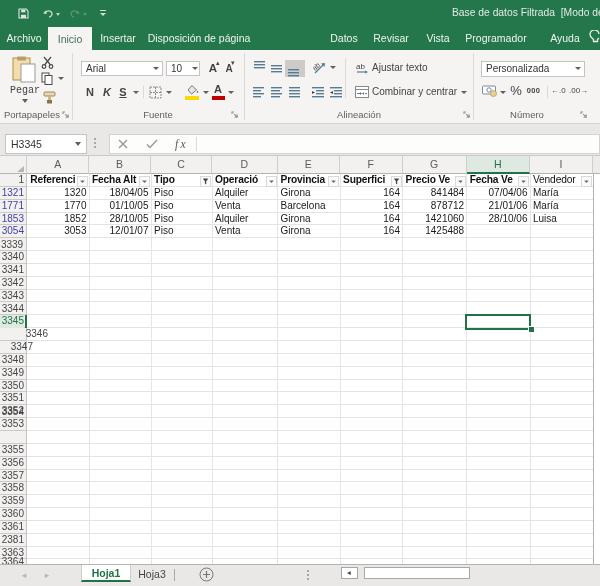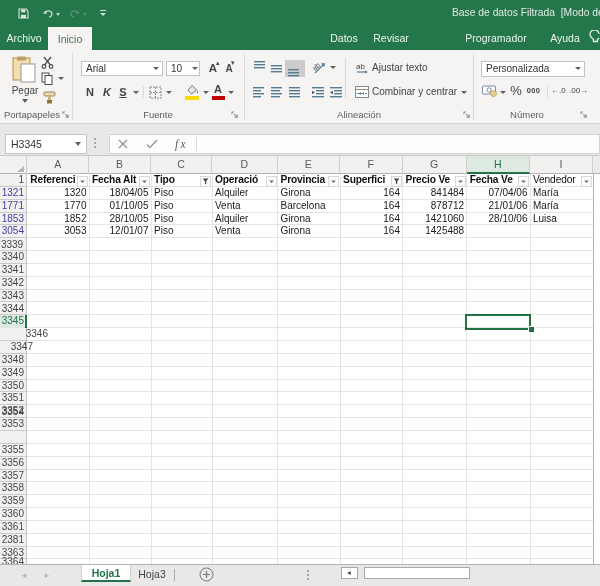--- a/index.html
+++ b/index.html
@@ -21,22 +21,25 @@
     <svg style="position:absolute;left:69px;top:9px" width="12" height="10" viewBox="0 0 12 10">
 <path d="M9.2 3.8 C7.8 1.4 3.7 1 2.3 3.6 C1.4 5.8 2.7 7.6 5 8.1" fill="none" stroke="#5f9377" stroke-width="1.3"></path>
 <path d="M10.8 4.6 L7.1 5.1 L8.4 1.4 Z" fill="#5f9377"></path>
 </svg>
     <div style="position:absolute;left:83px;top:12.5px;width:0;height:0;border-left:2.5px solid transparent;border-right:2.5px solid transparent;border-top:3px solid #5f9377;"></div>
     <div style="position:absolute;left:100px;top:10px;width:6px;height:1.4px;background:#cfe0d5;"></div>
     <div style="position:absolute;left:100px;top:13px;width:0;height:0;border-left:3px solid transparent;border-right:3px solid transparent;border-top:3.5px solid #cfe0d5;"></div>
     <div style="position:absolute;left:452px;top:0;height:27px;line-height:26px;font-size:10.3px;color:#e2ebe5;white-space:nowrap;">Base de datos Filtrada&nbsp; [Modo de co</div>
     <div style="position:absolute;left:0;top:27px;width:600px;height:23px;background:#24774b;"></div>
     <div style="position:absolute;left:-36px;top:27px;width:120px;height:23px;line-height:23px;text-align:center;font-size:10.5px;color:#eef4f0;white-space:nowrap;">Archivo</div>
+    <div style="position:absolute;left:58px;top:27px;width:120px;height:23px;line-height:23px;text-align:center;font-size:10.5px;color:#eef4f0;white-space:nowrap;">Insertar</div>
+    <div style="position:absolute;left:139px;top:27px;width:120px;height:23px;line-height:23px;text-align:center;font-size:10.5px;color:#eef4f0;white-space:nowrap;">Disposición de página</div>
     <div style="position:absolute;left:284px;top:27px;width:120px;height:23px;line-height:23px;text-align:center;font-size:10.5px;color:#eef4f0;white-space:nowrap;">Datos</div>
     <div style="position:absolute;left:331px;top:27px;width:120px;height:23px;line-height:23px;text-align:center;font-size:10.5px;color:#eef4f0;white-space:nowrap;">Revisar</div>
+    <div style="position:absolute;left:378px;top:27px;width:120px;height:23px;line-height:23px;text-align:center;font-size:10.5px;color:#eef4f0;white-space:nowrap;">Vista</div>
     <div style="position:absolute;left:436px;top:27px;width:120px;height:23px;line-height:23px;text-align:center;font-size:10.5px;color:#eef4f0;white-space:nowrap;">Programador</div>
     <div style="position:absolute;left:505px;top:27px;width:120px;height:23px;line-height:23px;text-align:center;font-size:10.5px;color:#eef4f0;white-space:nowrap;">Ayuda</div>
     <div style="position:absolute;left:48px;top:27px;width:44px;height:23px;background:#f5f4f3;line-height:24px;text-align:center;font-size:10.5px;color:#44705a;">Inicio</div>
     <svg style="position:absolute;left:589px;top:30px" width="11" height="16" viewBox="0 0 11 16">
       <path d="M10 4 a4.5 4.5 0 1 0 -7 4 l1.5 1.5 v2 h4 v-2 l1.5 -1.5" fill="none" stroke="#e8efe9" stroke-width="1.3"></path>
     </svg>
     <div style="position:absolute;left:0;top:50px;width:600px;height:73px;background:#f5f4f3;border-bottom:1px solid #d5d3d1;"></div>
     <div style="position:absolute;left:72px;top:53px;width:1px;height:67px;background:#dcdad8;"></div>
     <div style="position:absolute;left:244px;top:53px;width:1px;height:67px;background:#dcdad8;"></div>
     <div style="position:absolute;left:473px;top:53px;width:1px;height:67px;background:#dcdad8;"></div>
@@ -54,21 +57,21 @@
 <path d="M1 3 V1 H3 M3.2 3.2 L6 6 M6.2 3.6 V6.2 H3.6" fill="none" stroke="#908e8c" stroke-width="1.1"></path>
     </svg>
     <svg style="position:absolute;left:580px;top:111px" width="8" height="8" viewBox="0 0 8 8">
 <path d="M1 3 V1 H3 M3.2 3.2 L6 6 M6.2 3.6 V6.2 H3.6" fill="none" stroke="#908e8c" stroke-width="1.1"></path>
     </svg>
     <svg style="position:absolute;left:12px;top:56px" width="25" height="27" viewBox="0 0 25 27">
 <rect x="1" y="2" width="17" height="22" fill="#f3ddae" stroke="#b2913e" stroke-width="1"></rect>
 <rect x="5" y="0.5" width="9" height="4" rx="1" fill="#b6a06a"></rect>
 <rect x="9" y="8" width="14" height="18" fill="#fff" stroke="#9b9997" stroke-width="1"></rect>
 </svg>
-    <div style="position:absolute;left:4px;top:85px;width:42px;height:11px;line-height:11px;text-align:center;font-size:10px;color:#444;">Pegar</div>
+    <div style="position:absolute;left:4px;top:85px;width:42px;height:11px;line-height:11px;text-align:center;font-size:10px;color:#444;font-family:Liberation Mono, monospace;">Pegar</div>
     <div style="position:absolute;left:22px;top:99px;width:0;height:0;border-left:3.5px solid transparent;border-right:3.5px solid transparent;border-top:4px solid #5f5e5c;"></div>
     <svg style="position:absolute;left:41px;top:56px" width="13" height="13" viewBox="0 0 13 13">
 <line x1="3" y1="1" x2="9.5" y2="9" stroke="#4a4a4a" stroke-width="1.2"></line>
 <line x1="10" y1="1" x2="3.5" y2="9" stroke="#4a4a4a" stroke-width="1.2"></line>
 <circle cx="3" cy="10.5" r="1.8" fill="none" stroke="#4a4a4a" stroke-width="1.2"></circle>
 <circle cx="10" cy="10.5" r="1.8" fill="none" stroke="#4a4a4a" stroke-width="1.2"></circle>
 </svg>
     <svg style="position:absolute;left:41px;top:72px" width="13" height="13" viewBox="0 0 13 13">
 <rect x="1" y="1" width="7" height="9" fill="#fff" stroke="#4a4a4a" stroke-width="1"></rect>
 <rect x="4" y="3.5" width="7" height="9" fill="#fff" stroke="#4a4a4a" stroke-width="1"></rect>

